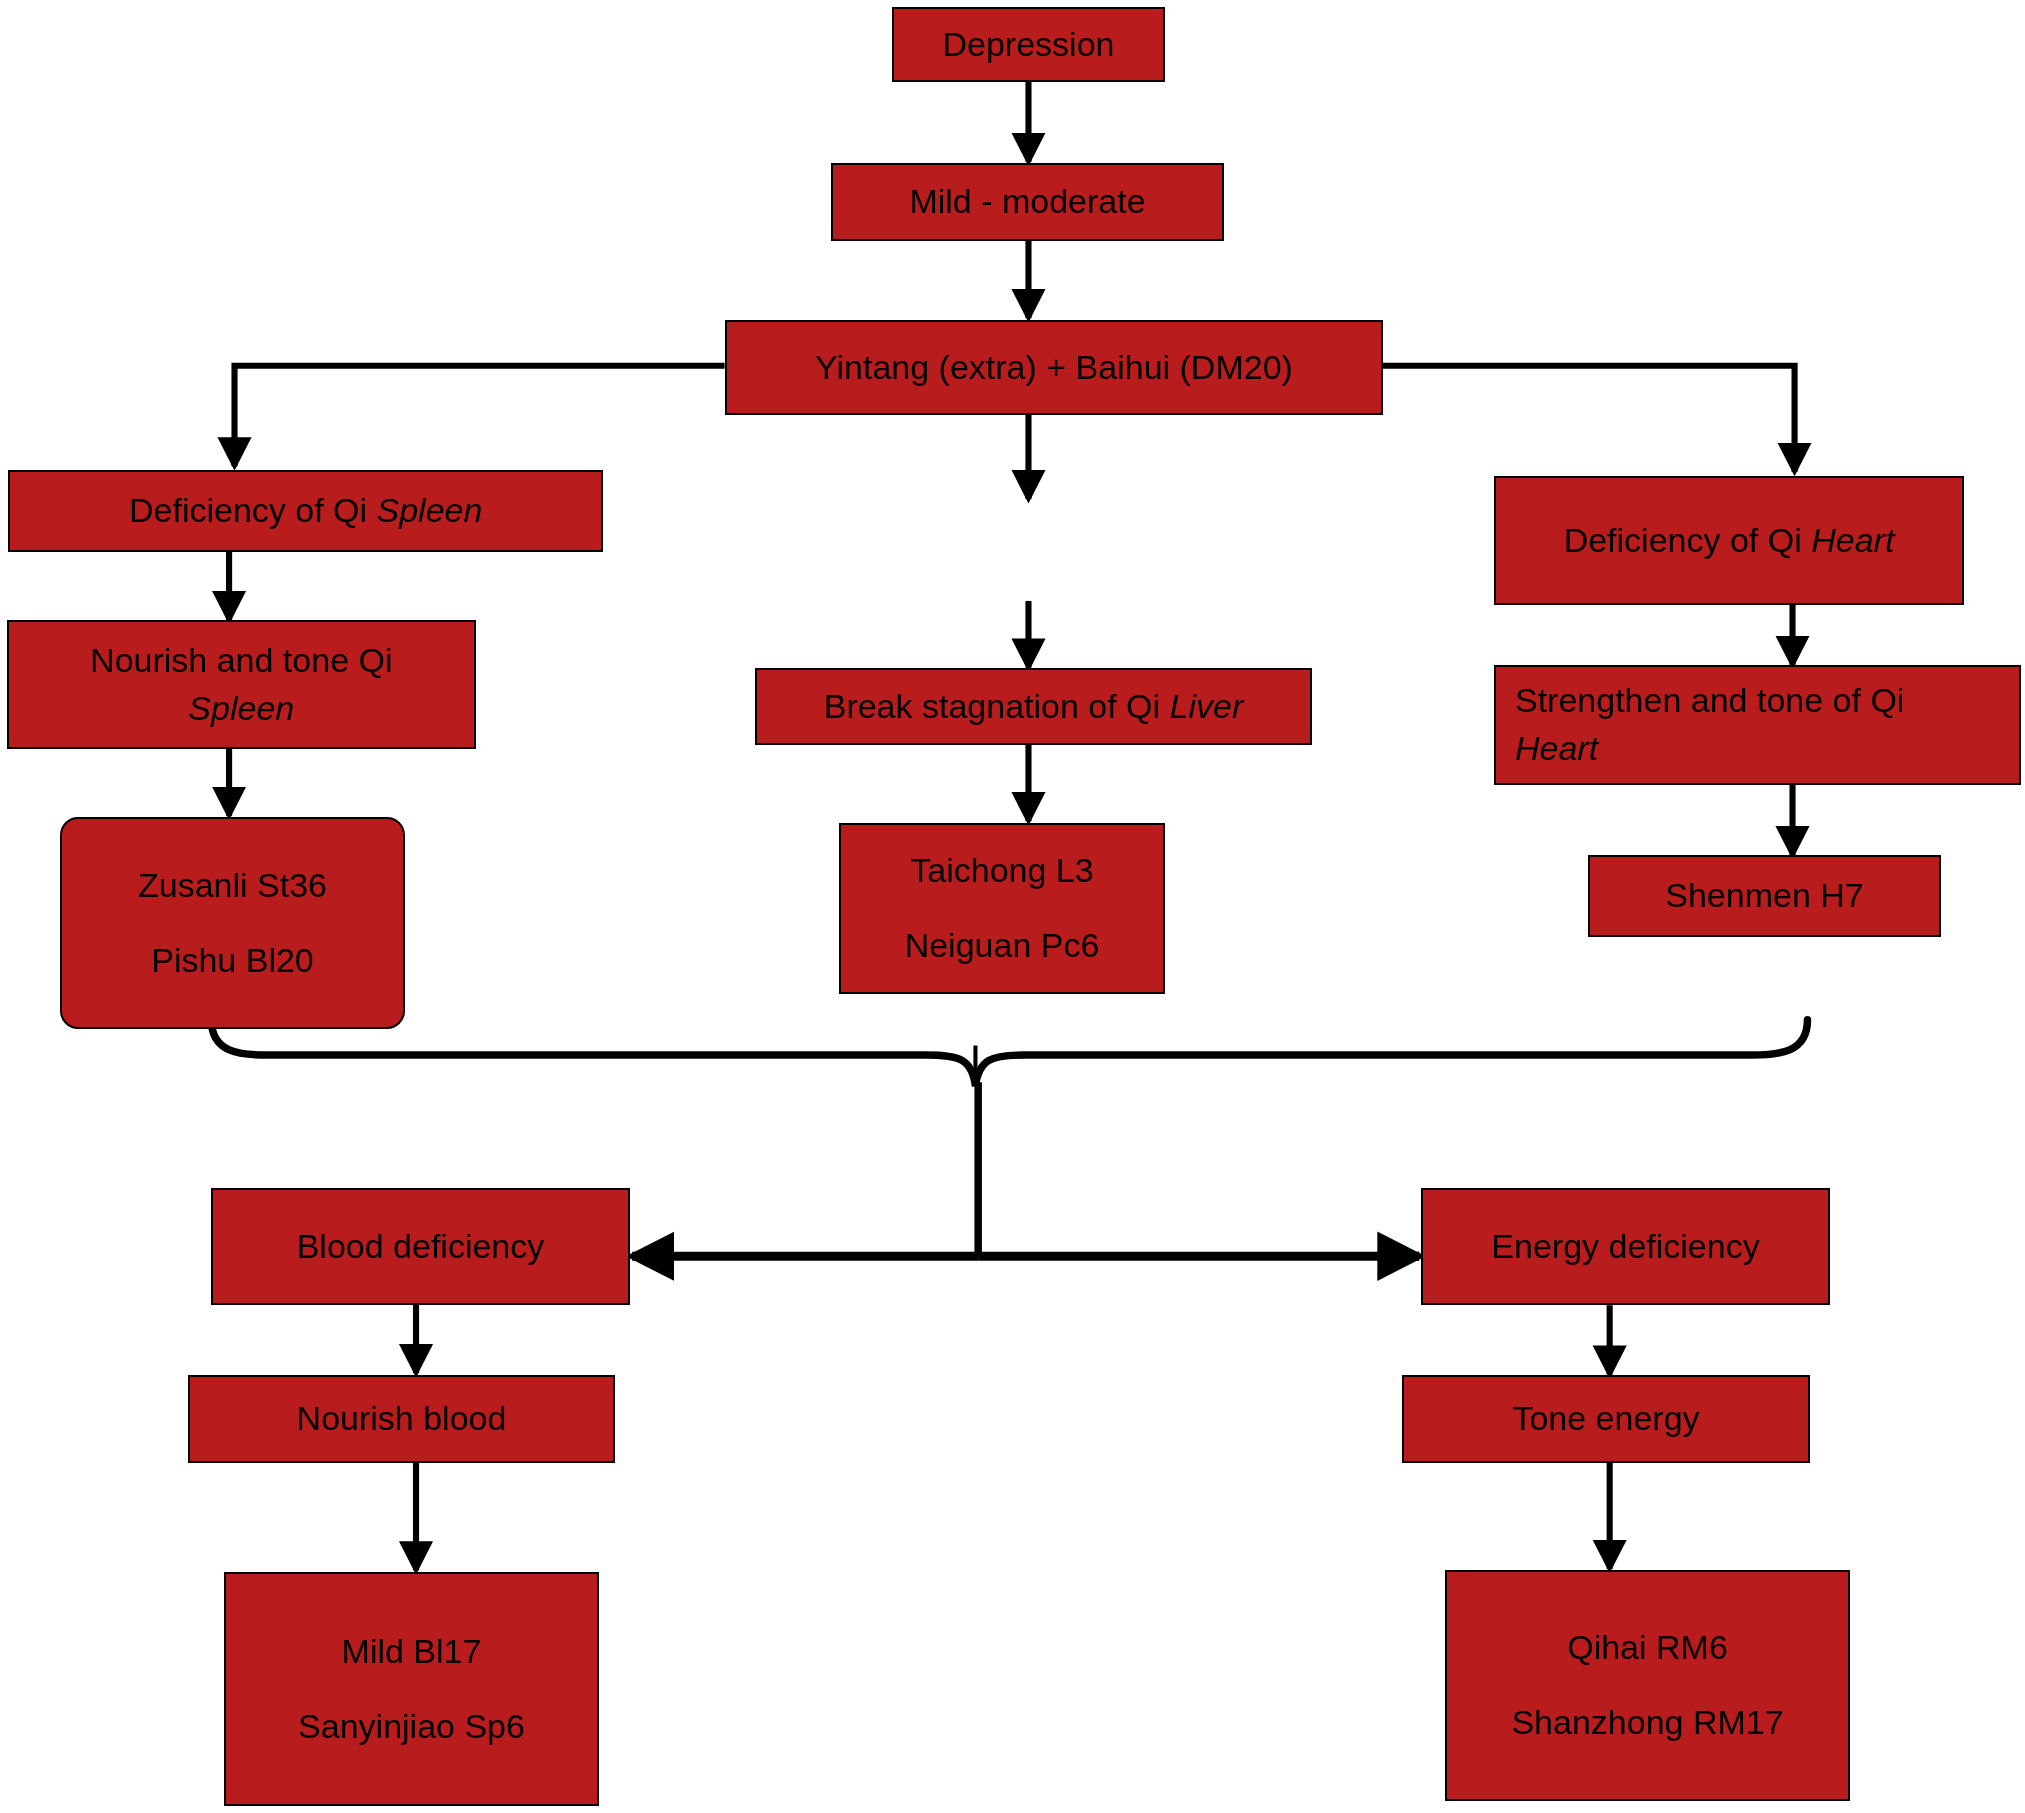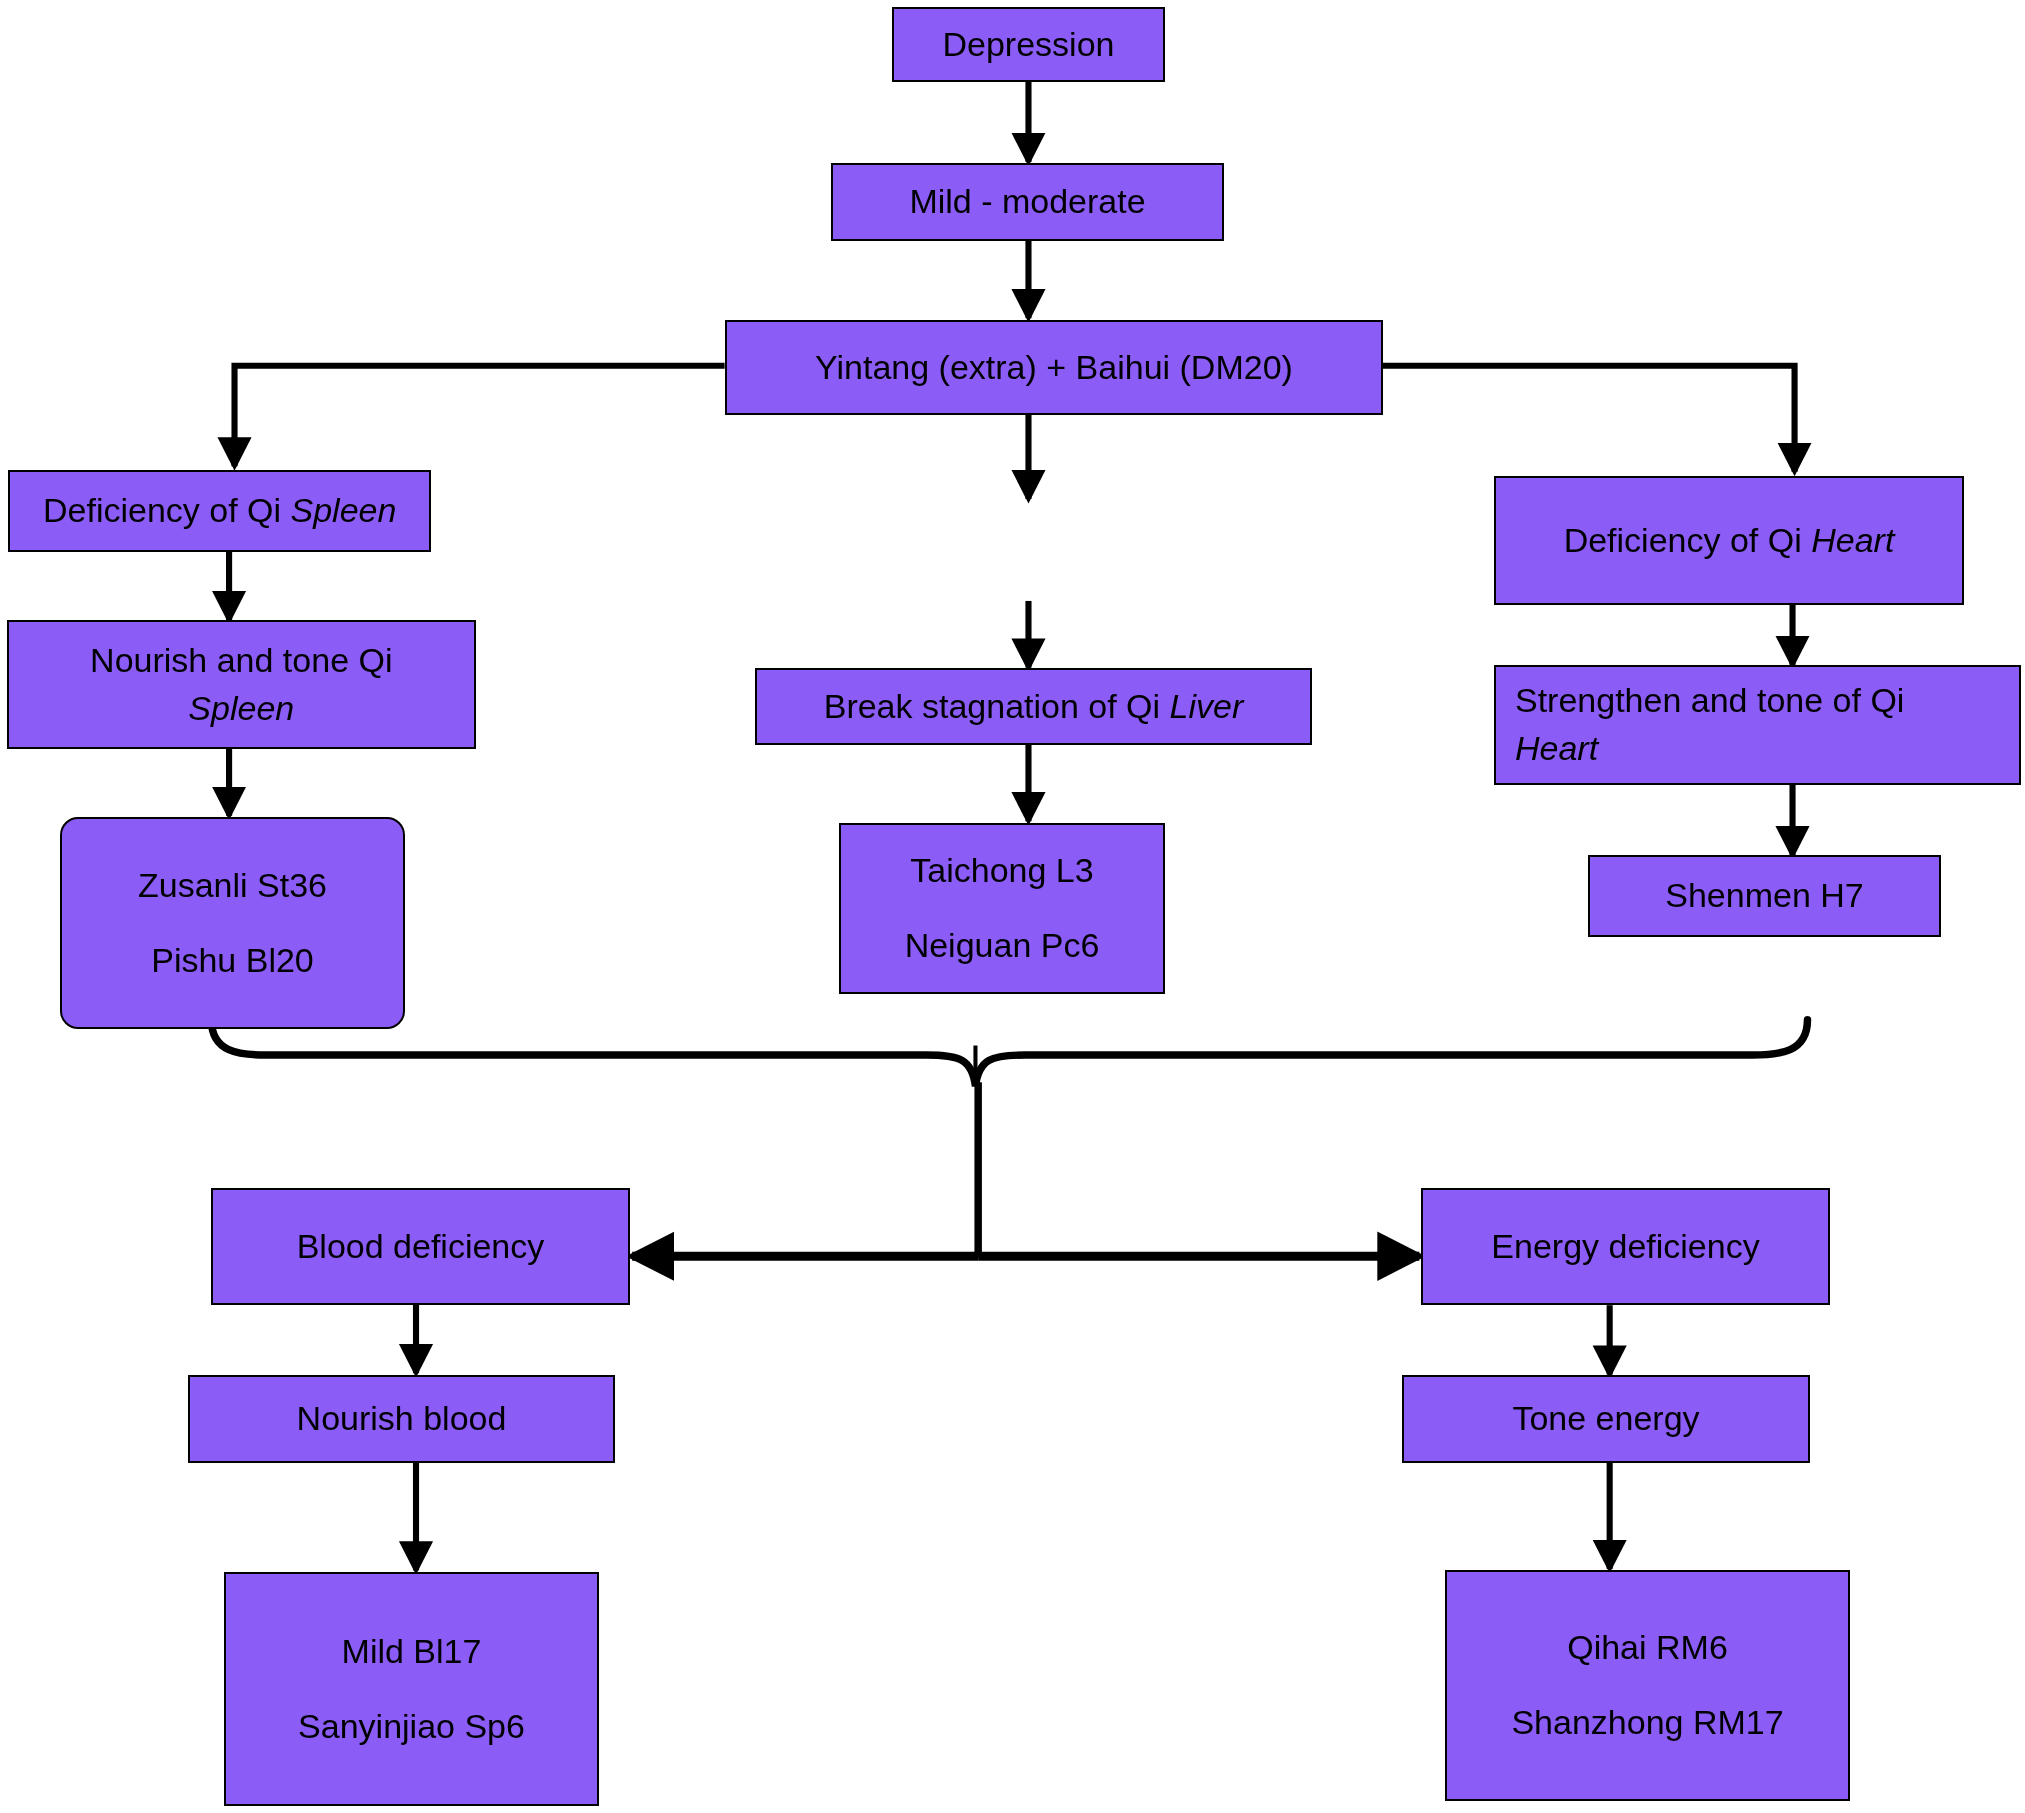--- a/index.html
+++ b/index.html
@@ -7,21 +7,21 @@
     position:relative;
     width:2025px;height:1813px;
     background:#ffffff;
     font-family:"Liberation Sans", sans-serif;
     overflow:hidden;
   }
   .node{
     position:absolute;
     box-sizing:border-box;
     border:2px solid #000000;
-    background:#8b5cf6;
+    background:#b91c1c;
     display:flex;
     flex-direction:column;
     align-items:center;
     justify-content:center;
     text-align:center;
     color:#000000;
     font-size:34px;
     line-height:1.28;
     padding:2.7px 6.8px;
     z-index:3;
@@ -93,21 +93,21 @@
   </div>
 
   <div class="node" style="left:831px;top:163px;width:393px;height:78px;">
     <span class="ln">Mild - moderate</span>
   </div>
 
   <div class="node" style="left:725px;top:320px;width:658px;height:95px;">
     <span class="ln">Yintang (extra) + Baihui (DM20)</span>
   </div>
 
-  <div class="node" style="left:8.2px;top:470px;width:423px;height:82px;">
+  <div class="node" style="left:8.2px;top:470px;width:595px;height:82px;">
     <span class="ln">
       <span>Deficiency of Qi </span><span class="em">Spleen</span>
     </span>
   </div>
 
   <div class="node tight" style="left:6.8px;top:620px;width:469px;height:129px;">
     <span class="ln">Nourish and tone Qi</span>
     <span class="ln em">Spleen</span>
   </div>
 

